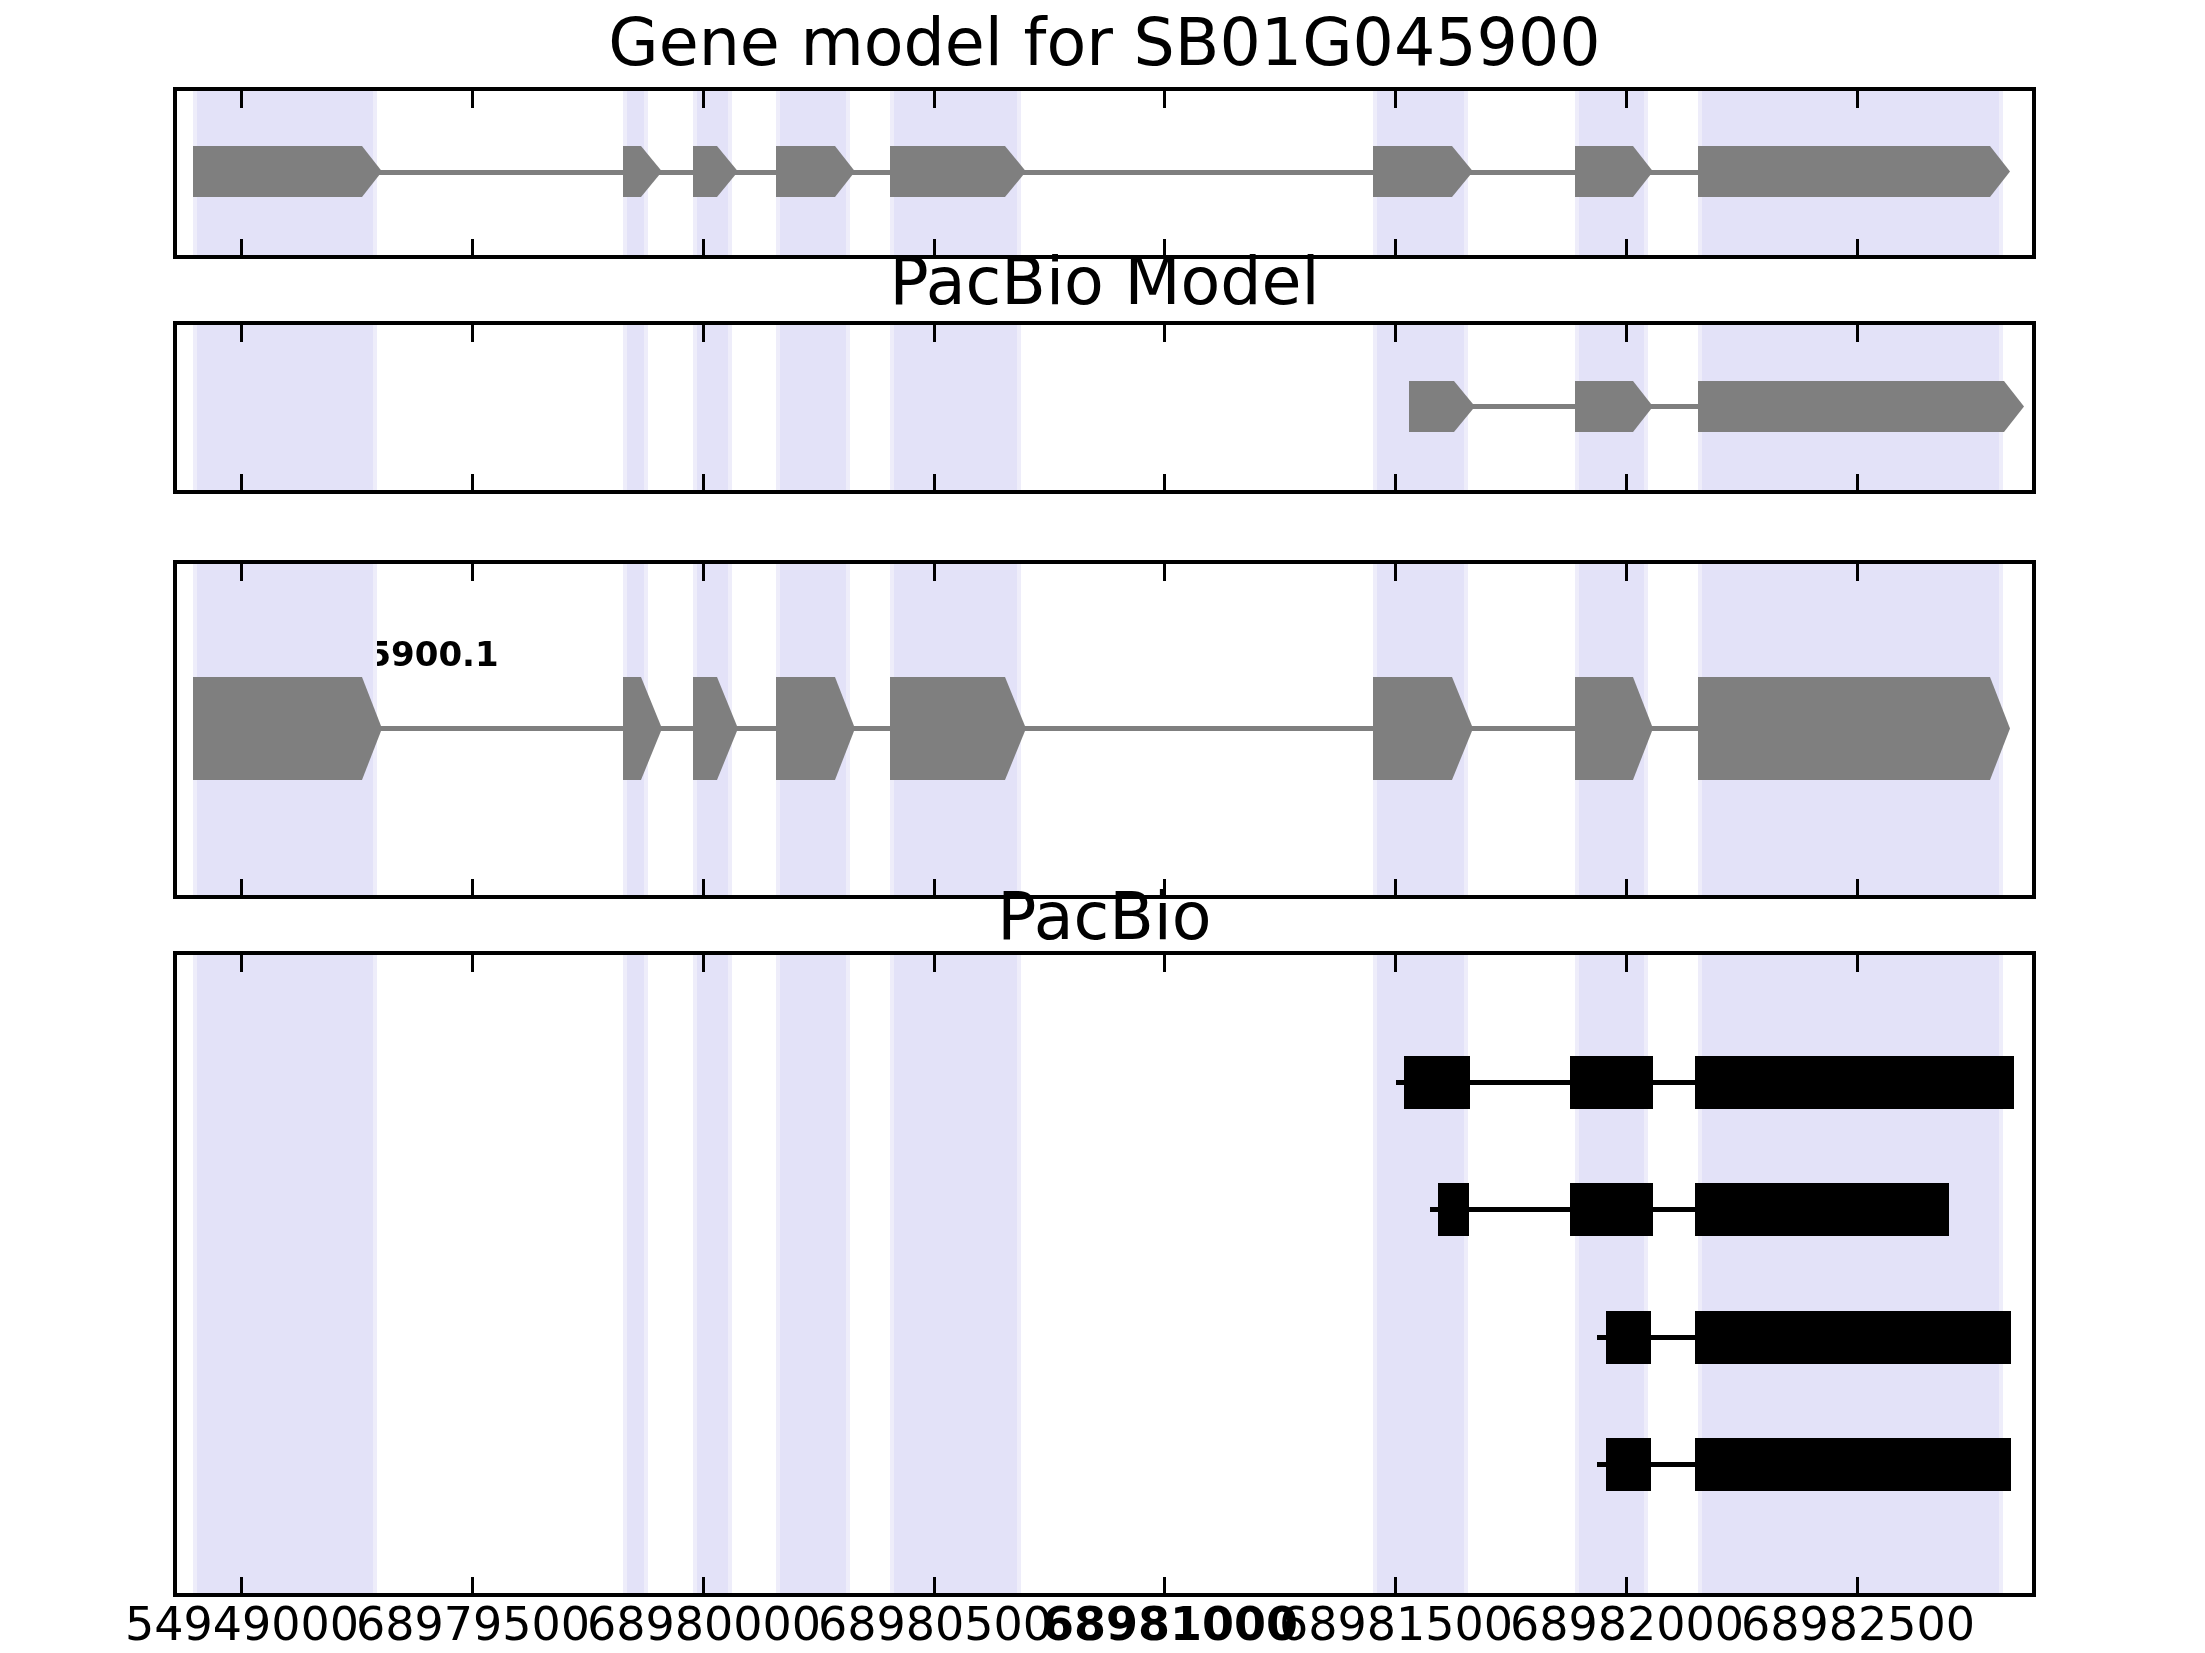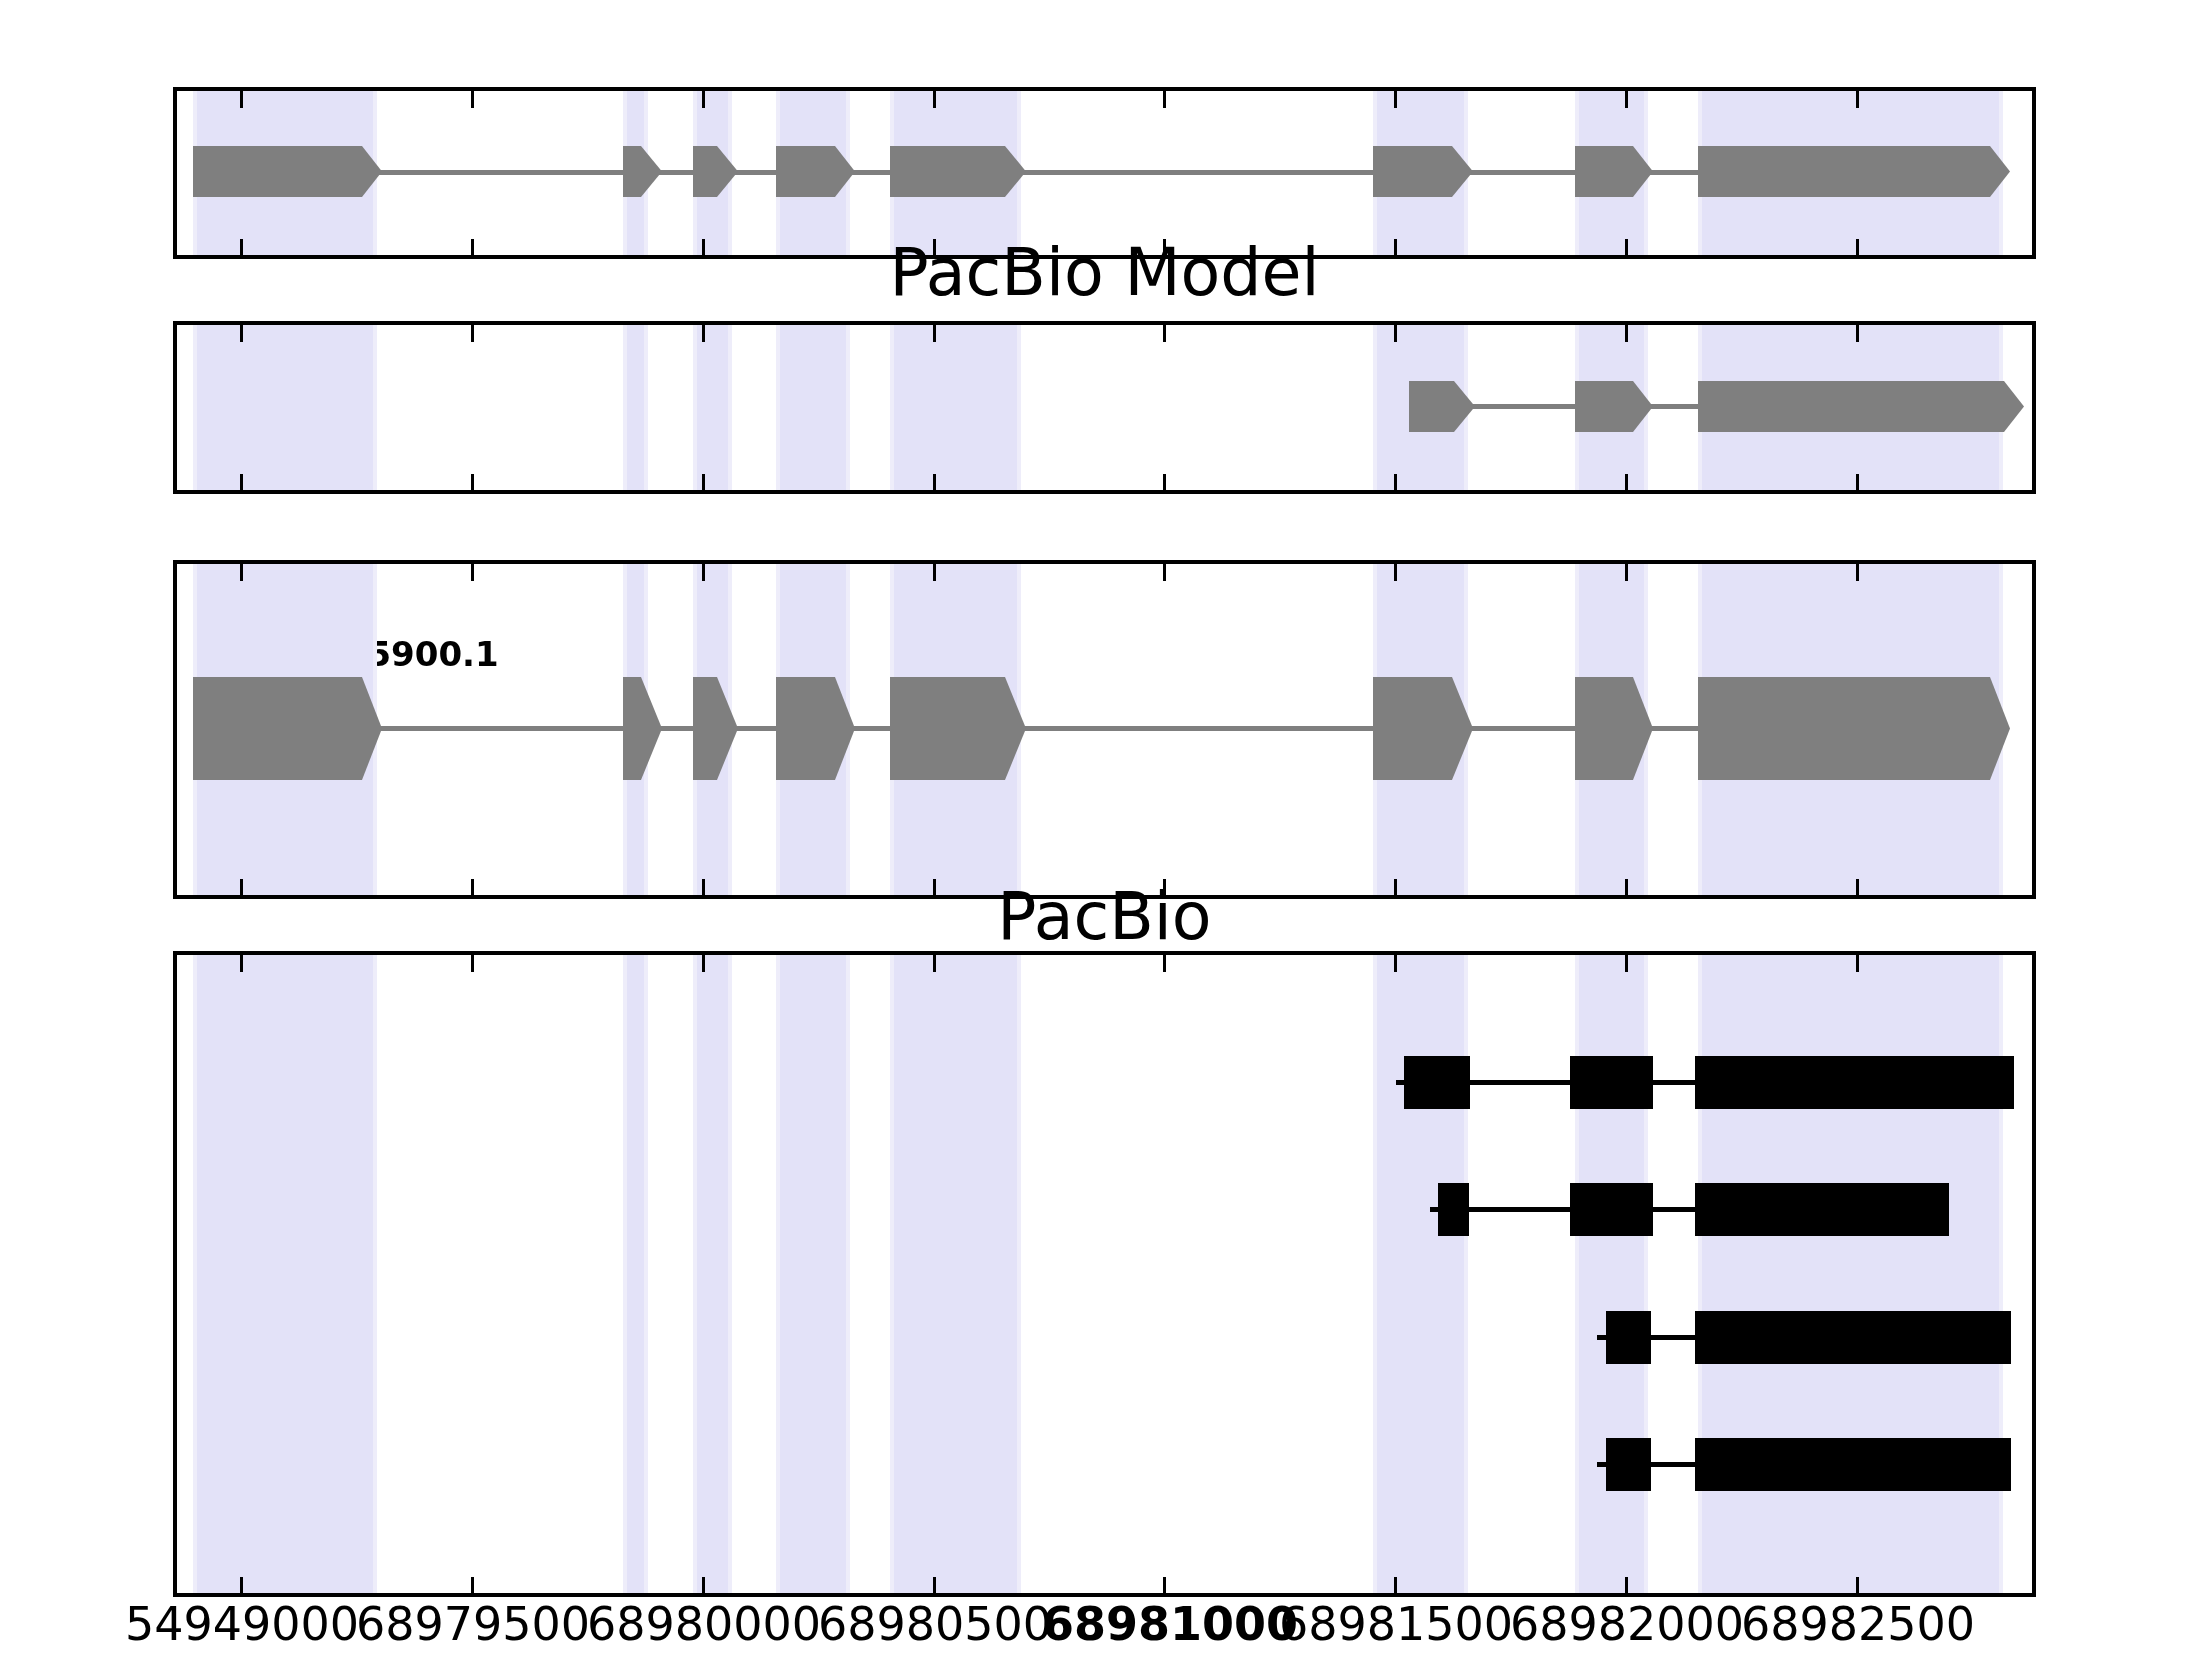--- a/index.html
+++ b/index.html
@@ -46,20 +46,21 @@
     font-weight:bold;
     color:#000;
     line-height:1;
     white-space:nowrap;
   }
 </style>
 </head>
 <body>
 
 <div id="figure">
+  <div class="panel-title" id="title-gene" style="top:6.9px;">Gene model for SB01G045900</div>
   <div class="panel" id="panel-gene" style="top:87px;height:172px;">
       <div class="band" style="left: 16px; width: 184px; background: rgb(227, 226, 248); border-left: 4.1px solid rgb(238, 237, 250); border-right: 4.1px solid rgb(238, 237, 250); box-sizing: border-box;"></div>
       <div class="band" style="left: 446px; width: 25px; background: rgb(227, 226, 248); border-left: 4.1px solid rgb(238, 237, 250); border-right: 4.1px solid rgb(238, 237, 250); box-sizing: border-box;"></div>
       <div class="band" style="left: 516px; width: 39px; background: rgb(227, 226, 248); border-left: 4.1px solid rgb(238, 237, 250); border-right: 4.1px solid rgb(238, 237, 250); box-sizing: border-box;"></div>
       <div class="band" style="left: 599px; width: 74px; background: rgb(227, 226, 248); border-left: 4.1px solid rgb(238, 237, 250); border-right: 4.1px solid rgb(238, 237, 250); box-sizing: border-box;"></div>
       <div class="band" style="left: 713px; width: 131px; background: rgb(227, 226, 248); border-left: 4.1px solid rgb(238, 237, 250); border-right: 4.1px solid rgb(238, 237, 250); box-sizing: border-box;"></div>
       <div class="band" style="left: 1196px; width: 95px; background: rgb(227, 226, 248); border-left: 4.1px solid rgb(238, 237, 250); border-right: 4.1px solid rgb(238, 237, 250); box-sizing: border-box;"></div>
       <div class="band" style="left: 1398px; width: 73px; background: rgb(227, 226, 248); border-left: 4.1px solid rgb(238, 237, 250); border-right: 4.1px solid rgb(238, 237, 250); box-sizing: border-box;"></div>
       <div class="band" style="left: 1521px; width: 305px; background: rgb(227, 226, 248); border-left: 4.1px solid rgb(238, 237, 250); border-right: 4.1px solid rgb(238, 237, 250); box-sizing: border-box;"></div>
       <div class="tickmark" style="left: 63px; top: 0px; height: 16.5px;"></div>
@@ -82,21 +83,21 @@
       <div class="exon" style="left: 16px; width: 189px; top: 55px; height: 51px; background: rgb(127, 127, 127); clip-path: polygon(0px 0px, 169px 0px, 189px 50%, 169px 100%, 0px 100%);"></div>
       <div class="exon" style="left: 446px; width: 39px; top: 55px; height: 51px; background: rgb(127, 127, 127); clip-path: polygon(0px 0px, 18px 0px, 39px 50%, 18px 100%, 0px 100%);"></div>
       <div class="exon" style="left: 516px; width: 45px; top: 55px; height: 51px; background: rgb(127, 127, 127); clip-path: polygon(0px 0px, 24px 0px, 45px 50%, 24px 100%, 0px 100%);"></div>
       <div class="exon" style="left: 599px; width: 79px; top: 55px; height: 51px; background: rgb(127, 127, 127); clip-path: polygon(0px 0px, 59px 0px, 79px 50%, 59px 100%, 0px 100%);"></div>
       <div class="exon" style="left: 713px; width: 136px; top: 55px; height: 51px; background: rgb(127, 127, 127); clip-path: polygon(0px 0px, 115px 0px, 136px 50%, 115px 100%, 0px 100%);"></div>
       <div class="exon" style="left: 1196px; width: 100px; top: 55px; height: 51px; background: rgb(127, 127, 127); clip-path: polygon(0px 0px, 79px 0px, 100px 50%, 79px 100%, 0px 100%);"></div>
       <div class="exon" style="left: 1398px; width: 78px; top: 55px; height: 51px; background: rgb(127, 127, 127); clip-path: polygon(0px 0px, 58px 0px, 78px 50%, 58px 100%, 0px 100%);"></div>
       <div class="exon" style="left: 1521px; width: 312px; top: 55px; height: 51px; background: rgb(127, 127, 127); clip-path: polygon(0px 0px, 292px 0px, 312px 50%, 292px 100%, 0px 100%);"></div>
     </div>
 
-  <div class="panel-title" id="title-pacbio" style="top:237px;">PacBio Model</div>
+  <div class="panel-title" id="title-pacbio" style="top:246px;">PacBio Model</div>
   <div class="panel" id="panel-pacbio" style="top:321px;height:173px;">
       <div class="band" style="left: 16px; width: 184px; background: rgb(227, 226, 248); border-left: 4.1px solid rgb(238, 237, 250); border-right: 4.1px solid rgb(238, 237, 250); box-sizing: border-box;"></div>
       <div class="band" style="left: 446px; width: 25px; background: rgb(227, 226, 248); border-left: 4.1px solid rgb(238, 237, 250); border-right: 4.1px solid rgb(238, 237, 250); box-sizing: border-box;"></div>
       <div class="band" style="left: 516px; width: 39px; background: rgb(227, 226, 248); border-left: 4.1px solid rgb(238, 237, 250); border-right: 4.1px solid rgb(238, 237, 250); box-sizing: border-box;"></div>
       <div class="band" style="left: 599px; width: 74px; background: rgb(227, 226, 248); border-left: 4.1px solid rgb(238, 237, 250); border-right: 4.1px solid rgb(238, 237, 250); box-sizing: border-box;"></div>
       <div class="band" style="left: 713px; width: 131px; background: rgb(227, 226, 248); border-left: 4.1px solid rgb(238, 237, 250); border-right: 4.1px solid rgb(238, 237, 250); box-sizing: border-box;"></div>
       <div class="band" style="left: 1196px; width: 95px; background: rgb(227, 226, 248); border-left: 4.1px solid rgb(238, 237, 250); border-right: 4.1px solid rgb(238, 237, 250); box-sizing: border-box;"></div>
       <div class="band" style="left: 1398px; width: 73px; background: rgb(227, 226, 248); border-left: 4.1px solid rgb(238, 237, 250); border-right: 4.1px solid rgb(238, 237, 250); box-sizing: border-box;"></div>
       <div class="band" style="left: 1521px; width: 305px; background: rgb(227, 226, 248); border-left: 4.1px solid rgb(238, 237, 250); border-right: 4.1px solid rgb(238, 237, 250); box-sizing: border-box;"></div>
       <div class="tickmark" style="left: 63px; top: 0px; height: 16.5px;"></div>

